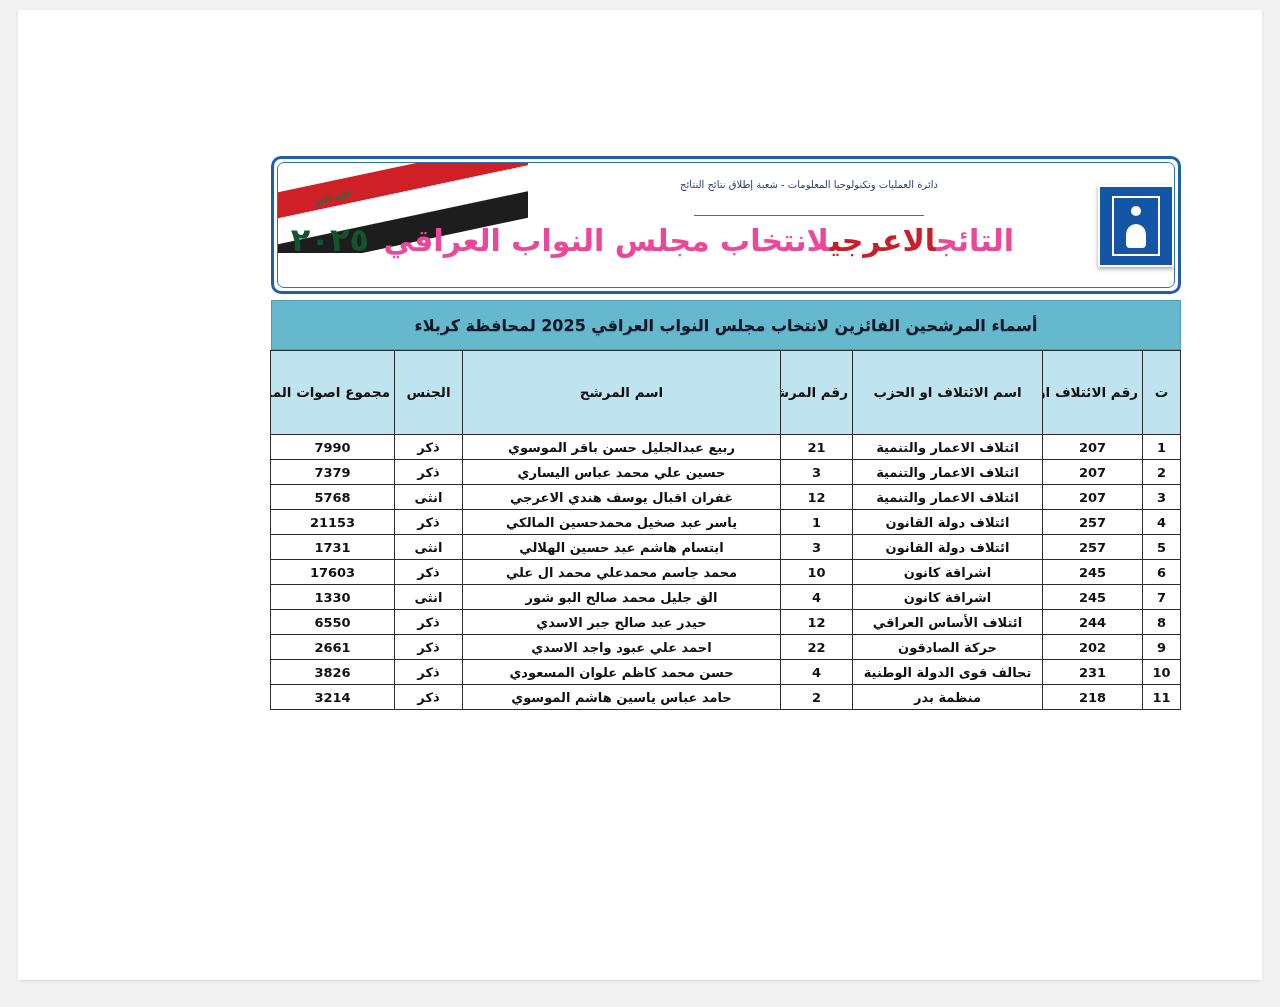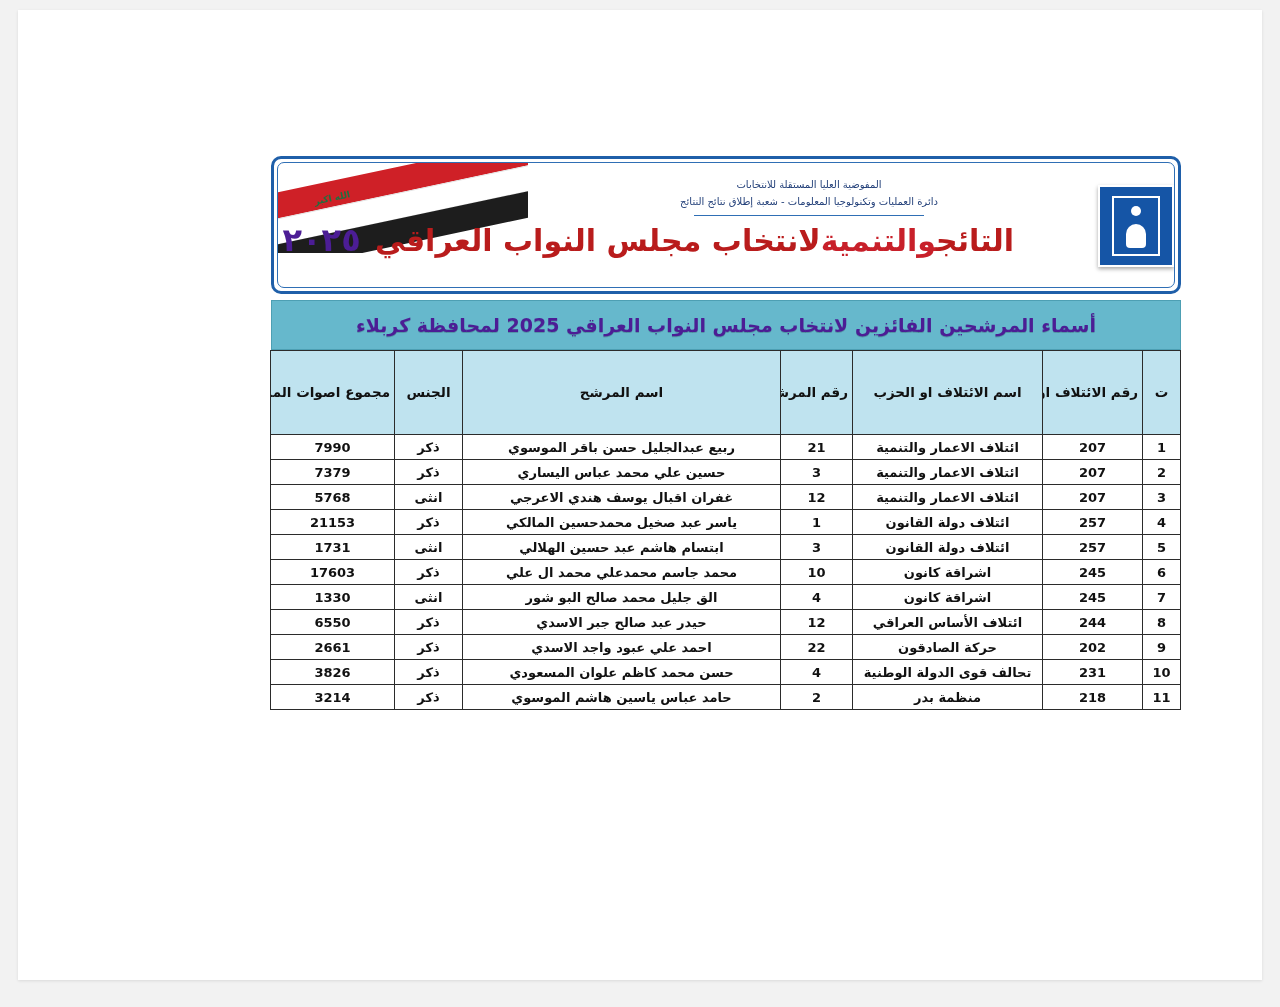--- a/index.html
+++ b/index.html
@@ -148,44 +148,44 @@
     left: 150px;
     top: 58px;
     text-align: center;
     direction: rtl;
     white-space: nowrap;
   }
   .banner-title .t-main {
     font-family: "DejaVu Sans", sans-serif;
     font-size: 30px;
     font-weight: bold;
-    color: #b91c1c;
+    color: #ec4899;
     letter-spacing: -0.5px;
   }
   .banner-title .t-red { color: #c8202a; }
   .banner-title .t-year {
     font-family: "DejaVu Sans", sans-serif;
     font-size: 32px;
     font-weight: bold;
-    color: #4c1d95;
+    color: #14532d;
     margin-right: 10px;
   }
 
   
   .title-bar {
     margin-top: 6px;
     background: #66b8cc;
     border: 1px solid #4d9fb3;
     height: 48px;
     display: flex;
     align-items: center;
     justify-content: center;
-    color: #4c1d95;
-    font-weight: bold;
-    font-size: 19px;
+    color: #0f172a;
+    font-weight: bold;
+    font-size: 16px;
     font-family: "DejaVu Sans", sans-serif;
     text-shadow: 0 1px 0 rgba(0,0,0,0.18);
   }
 
   
   table.results {
     border-collapse: collapse;
     width: 100%;
     direction: rtl;
     table-layout: fixed;
@@ -235,27 +235,26 @@
             <div class="stripe s2"></div>
             <div class="stripe s3"></div>
             <div class="flagtext">الله اكبر</div>
           </div>
 
           <div class="logo-box">
             <div class="logo-inner"></div>
           </div>
 
           <div class="org-lines">
-            <div>المفوضية العليا المستقلة للانتخابات</div>
             <div>دائرة العمليات وتكنولوجيا المعلومات - شعبة إطلاق نتائج النتائج</div>
           </div>
           <div class="org-rule"></div>
 
           <div class="banner-title">
-            <span class="t-main">التائج</span><span class="t-main t-red">والتنمية</span><span class="t-main">لانتخاب مجلس النواب العراقي</span>
+            <span class="t-main">التائج</span><span class="t-main t-red">الاعرجي</span><span class="t-main">لانتخاب مجلس النواب العراقي</span>
             <span class="t-year">٢٠٢٥</span>
           </div>
 
         </div>
       </div>
 
       <div class="title-bar">أسماء المرشحين الفائزين لانتخاب مجلس النواب العراقي 2025 لمحافظة كربلاء</div>
 
       <table class="results">
         <thead>

